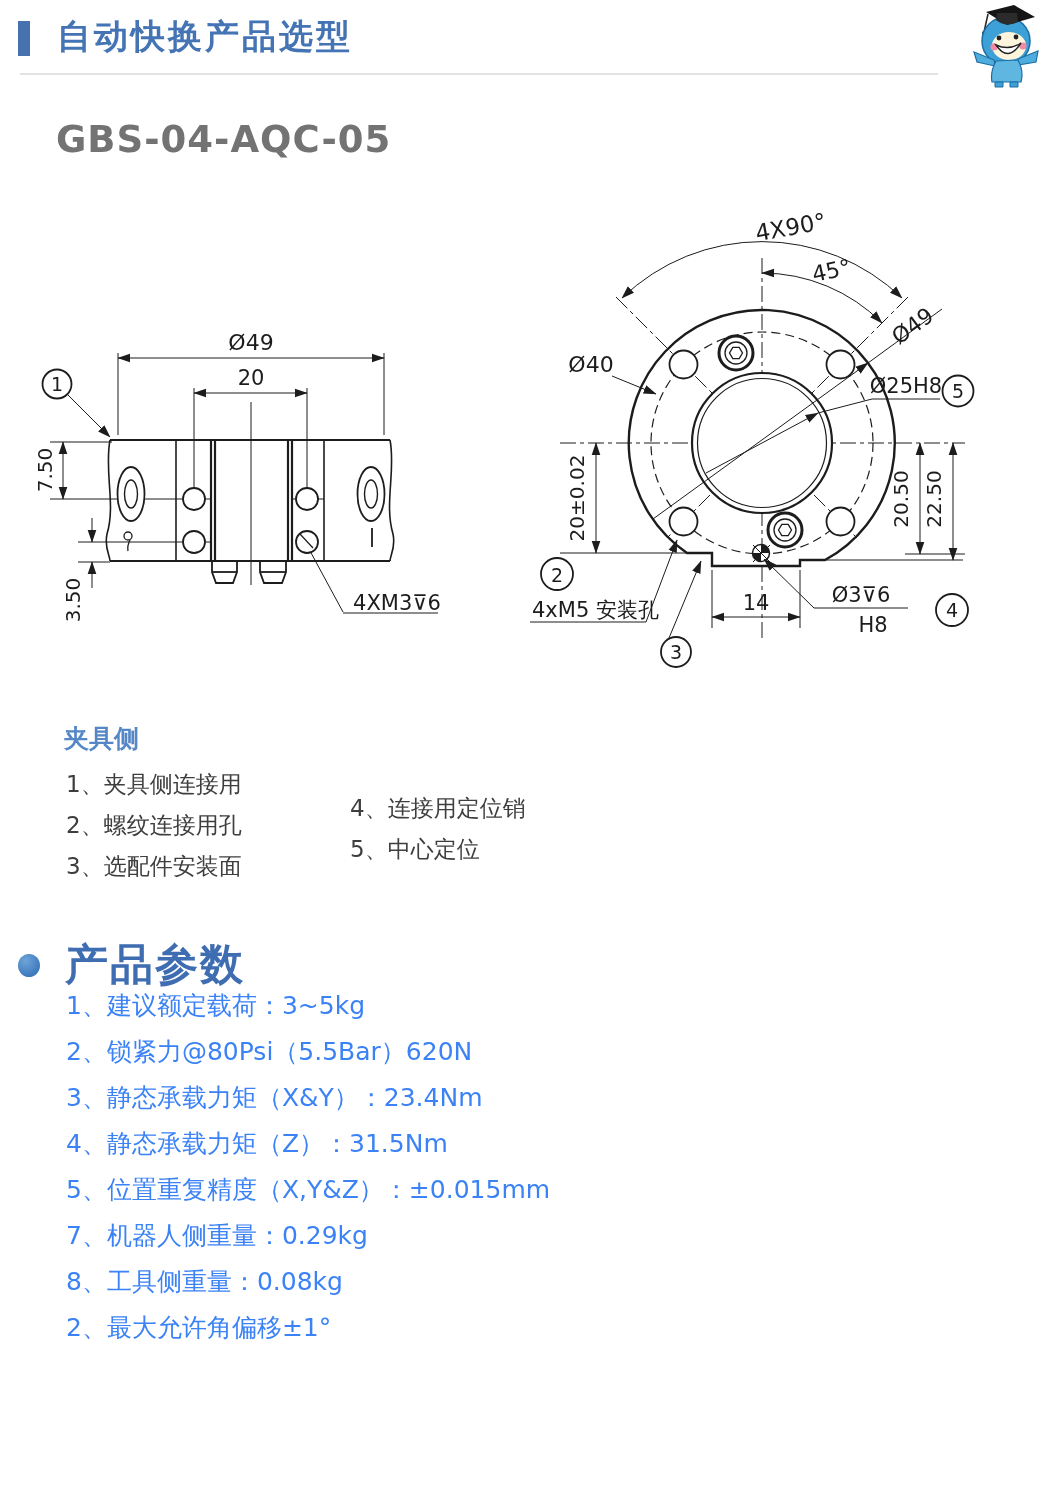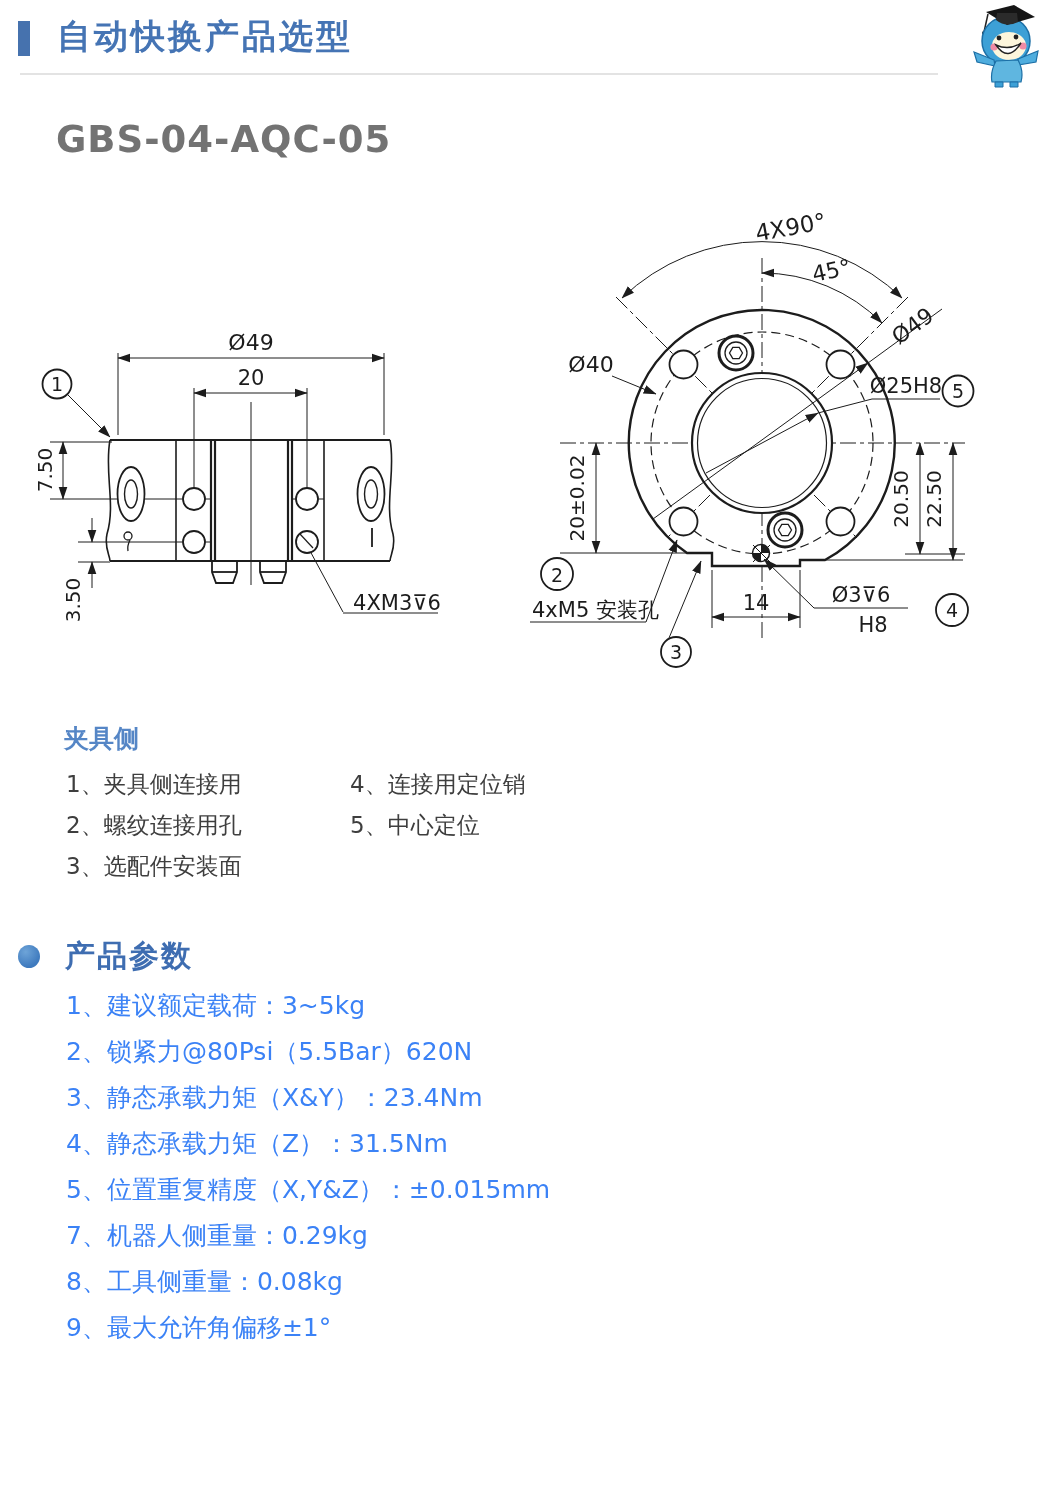--- a/index.html
+++ b/index.html
@@ -11,25 +11,25 @@
   .divider{position:absolute;left:20px;top:73px;width:918px;height:2px;background:#e3e3e3;}
   .model-name{position:absolute;left:56px;top:118px;font-size:37px;font-weight:bold;
               color:#737373;letter-spacing:1px;}
   .mascot{position:absolute;left:962px;top:4px;width:85px;height:92px;}
   .drawing-svg{position:absolute;left:20px;top:195px;width:1000px;height:500px;}
   .drawing-svg text{fill:#1c1c1c;stroke:none;font-family:"DejaVu Sans",sans-serif;}
   .legend-title{position:absolute;left:64px;top:722px;font-size:25px;font-weight:bold;color:#5586c6;text-align:right;}
   .legend-col{position:absolute;top:772px;color:#3e3e3e;font-size:23px;}
   .legend-col .legend-item{line-height:24px;margin-bottom:17px;white-space:nowrap;}
   .legend-col1{left:66px;}
-  .legend-col2{left:350px;}
+  .legend-col2{left:350px;margin-top:24px;}
   .params-head{position:absolute;left:18px;top:936px;display:flex;align-items:center;}
   .params-bullet{width:22px;height:23px;border-radius:50%;
                  background:radial-gradient(circle at 35% 30%,#6ea4d8,#3e7abe 70%);}
-  .params-title{margin-left:25px;font-size:30px;font-weight:bold;color:#3e6db1;letter-spacing:2px;}
+  .params-title{margin-left:25px;font-size:43px;font-weight:bold;color:#3e6db1;letter-spacing:2px;}
   .params-list{position:absolute;left:66px;top:993px;color:#3b82f6;font-size:25px;}
   .params-list .param-item{line-height:26px;margin-bottom:20px;white-space:nowrap;}
 </style>
 </head>
 <body>
 
 <div class="page">
 
   <div class="header-bar"></div>
   <div class="header-title">自动快换产品选型</div>
@@ -256,16 +256,16 @@
     <div class="params-title">产品参数</div>
   </div>
   <div class="params-list">
     <div class="param-item">1、建议额定载荷：3~5kg</div>
     <div class="param-item">2、锁紧力@80Psi（5.5Bar）620N</div>
     <div class="param-item">3、静态承载力矩（X&amp;Y）：23.4Nm</div>
     <div class="param-item">4、静态承载力矩（Z）：31.5Nm</div>
     <div class="param-item">5、位置重复精度（X,Y&amp;Z）：±0.015mm</div>
     <div class="param-item">7、机器人侧重量：0.29kg</div>
     <div class="param-item">8、工具侧重量：0.08kg</div>
-    <div class="param-item">9、最大允许角偏移±1°</div>
+    <div class="param-item">2、最大允许角偏移±1°</div>
   </div>
 
 </div>
 
 </body></html>

